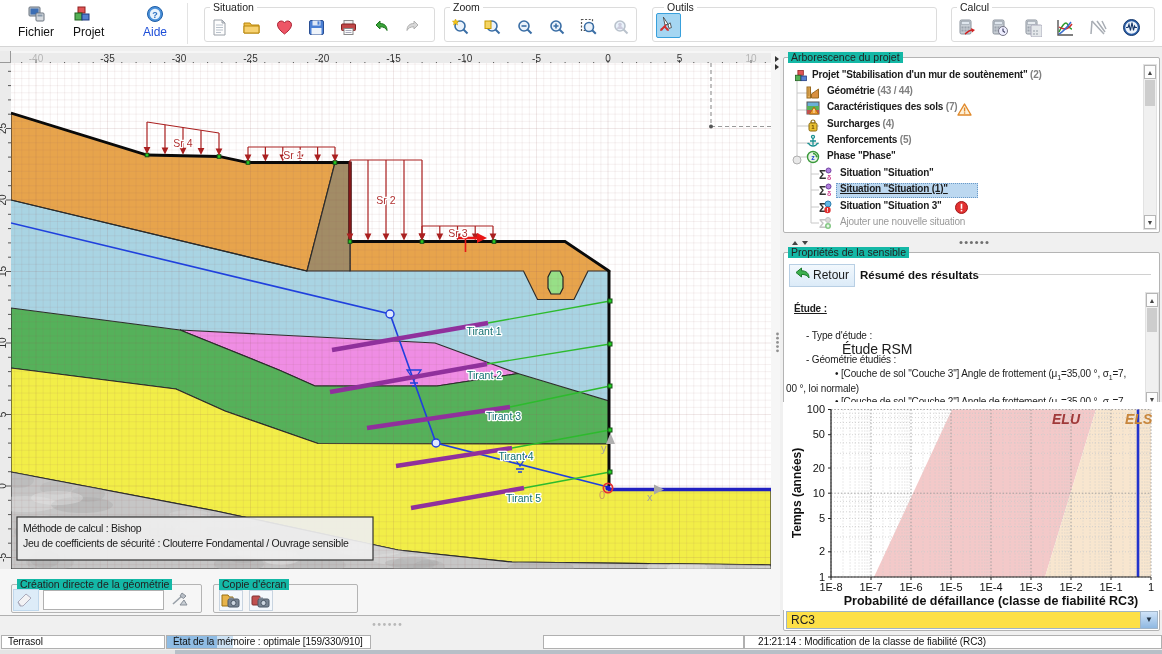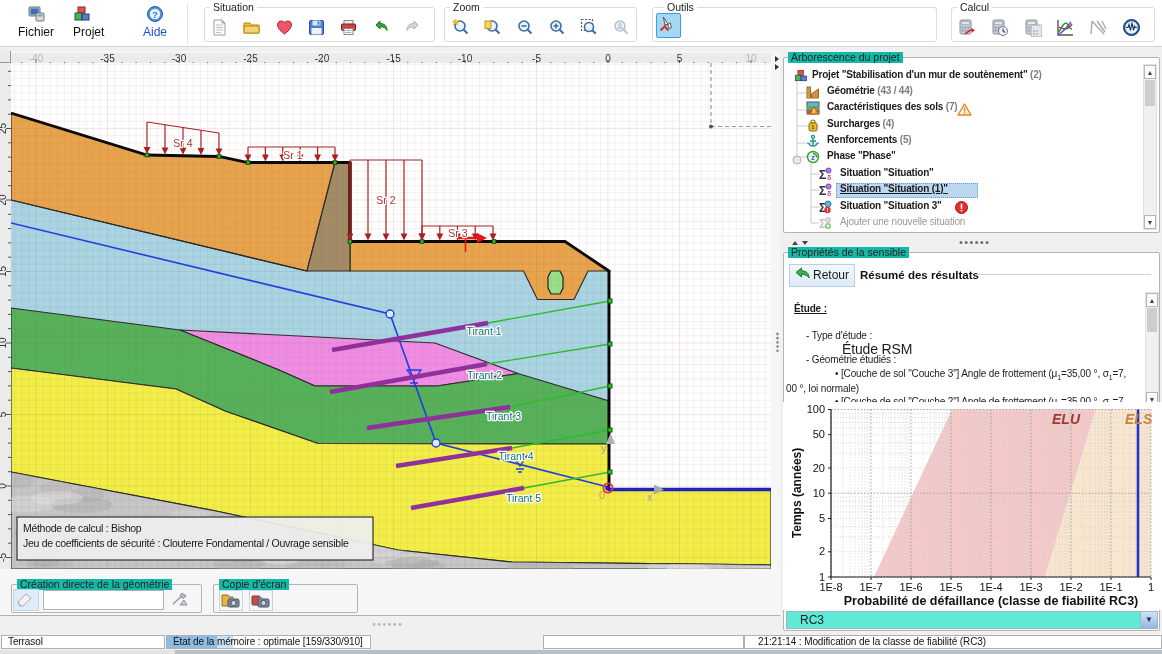--- a/index.html
+++ b/index.html
@@ -668,19 +668,19 @@
       <text x="288.0" y="189" text-anchor="middle" style="font:11px 'Liberation Sans',sans-serif" fill="#111">1E-2</text>
       <path d="M328.0 175v3" stroke="#222" stroke-width="1"></path>
       <text x="328.0" y="189" text-anchor="middle" style="font:11px 'Liberation Sans',sans-serif" fill="#111">1E-1</text>
       <path d="M368.0 175v3" stroke="#222" stroke-width="1"></path>
       <text x="368.0" y="189" text-anchor="middle" style="font:11px 'Liberation Sans',sans-serif" fill="#111">1</text>
       <text x="208" y="203" text-anchor="middle" style="font:bold 12.5px 'Liberation Sans',sans-serif" fill="#111">Probabilité de défaillance (classe de fiabilité RC3)</text>
       <text x="18" y="91" text-anchor="middle" transform="rotate(-90 18 91)" style="font:bold 12px 'Liberation Sans',sans-serif" fill="#111">Temps (années)</text>
       <text x="269" y="22" style="font:italic bold 14px 'Liberation Sans',sans-serif" fill="#a03a3a">ELU</text>
       <text x="342" y="22" style="font:italic bold 14px 'Liberation Sans',sans-serif" fill="#c8863c">ELS</text>
     </svg></div>
-<div style="position:absolute;left:786px;top:611px;width:372px;height:18px;background:#5eead4;border:1px solid #a0b4c8;font-size:12px;color:#222;line-height:16px;padding-left:13px">RC3<div class="abs" style="right:0;top:0;width:17px;height:16px;background:linear-gradient(#cfe3f8,#8fb8e2);border-left:1px solid #a0b4c8;text-align:center;font-size:8px;color:#234;line-height:16px">▼</div></div>
+<div style="position:absolute;left:786px;top:611px;width:372px;height:18px;background:#fde047;border:1px solid #a0b4c8;font-size:12px;color:#222;line-height:16px;padding-left:4px">RC3<div class="abs" style="right:0;top:0;width:17px;height:16px;background:linear-gradient(#cfe3f8,#8fb8e2);border-left:1px solid #a0b4c8;text-align:center;font-size:8px;color:#234;line-height:16px">▼</div></div>
 <div style="position:absolute;left:0;top:634px;width:1162px;height:20px;background:#f0f0f0"></div>
 <div style="position:absolute;left:1px;top:635px;width:164px;height:14px;background:#fff;border:1px solid #b0b0b0;font-size:10px;letter-spacing:-0.1px;color:#111;line-height:12px;padding-left:6px;white-space:nowrap;overflow:hidden">Terrasol</div>
 <div style="position:absolute;left:166px;top:635px;width:205px;height:14px;background:#fff;border:1px solid #b0b0b0;font-size:10px;letter-spacing:-0.1px;color:#111;line-height:12px;padding-left:6px;white-space:nowrap;overflow:hidden"><div class="abs" style="left:0;top:0;width:50px;height:12px;background:#8fbce4"></div><div class="abs" style="left:50px;top:0;width:16px;height:12px;background:#cde2f4"></div><span style="position:relative">État de la mémoire : optimale [159/330/910]</span></div>
 <div style="position:absolute;left:543px;top:635px;width:201px;height:14px;background:#fff;border:1px solid #b0b0b0;font-size:10px;letter-spacing:-0.1px;color:#111;line-height:12px;padding-left:6px;white-space:nowrap;overflow:hidden"></div>
 <div style="position:absolute;left:744px;top:635px;width:418px;height:14px;background:#fff;border:1px solid #b0b0b0;font-size:10px;letter-spacing:-0.1px;color:#111;line-height:12px;padding-left:6px;white-space:nowrap;overflow:hidden"><span style="padding-left:7px">21:21:14 : Modification de la classe de fiabilité (RC3)</span></div>
 <div style="position:absolute;left:0;top:650px;width:175px;height:4px;background:#e4e4e4"></div>
 <div style="position:absolute;left:175px;top:650px;width:987px;height:4px;background:#b7bfc7"></div>
 </body></html>

